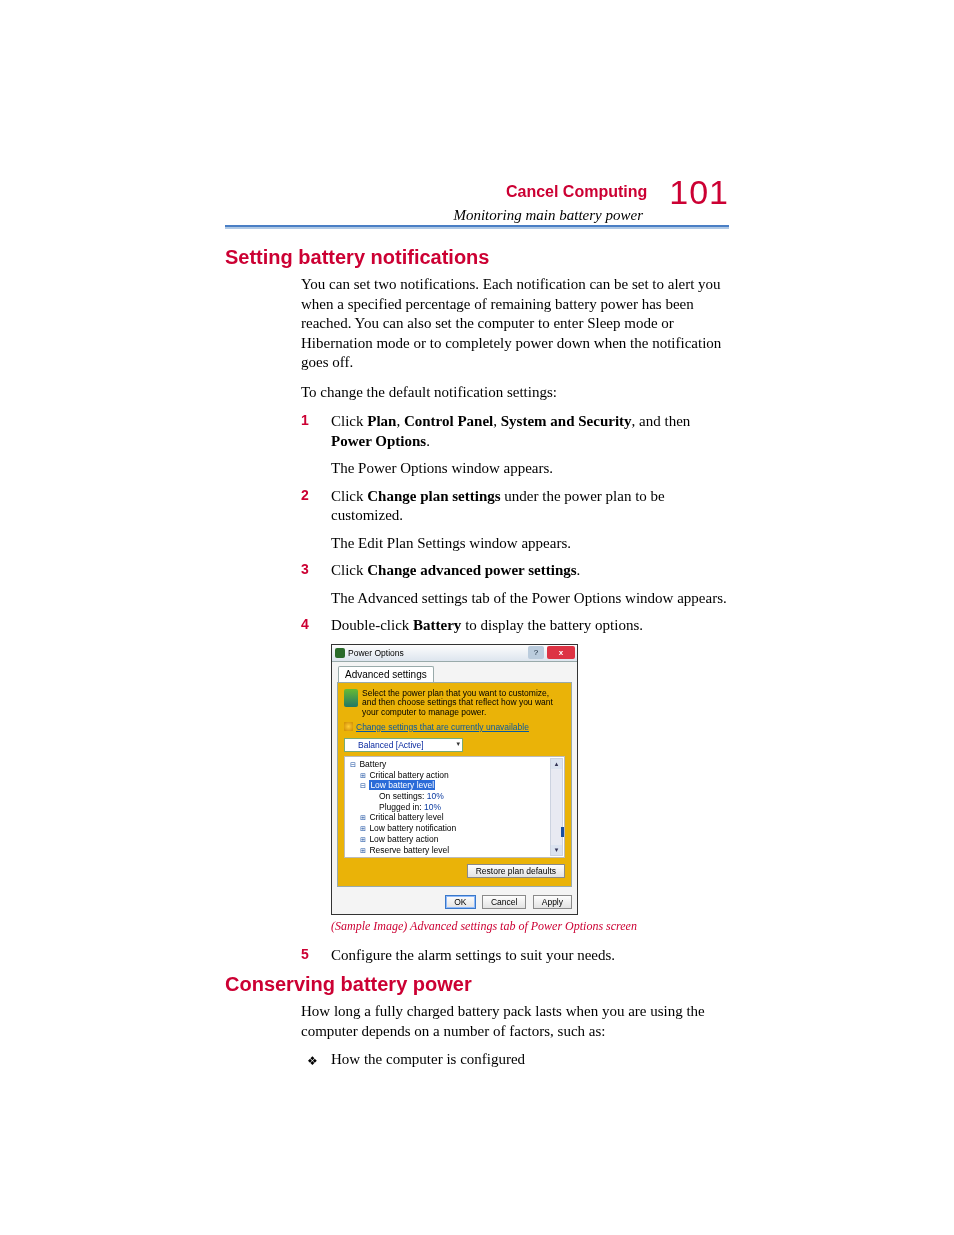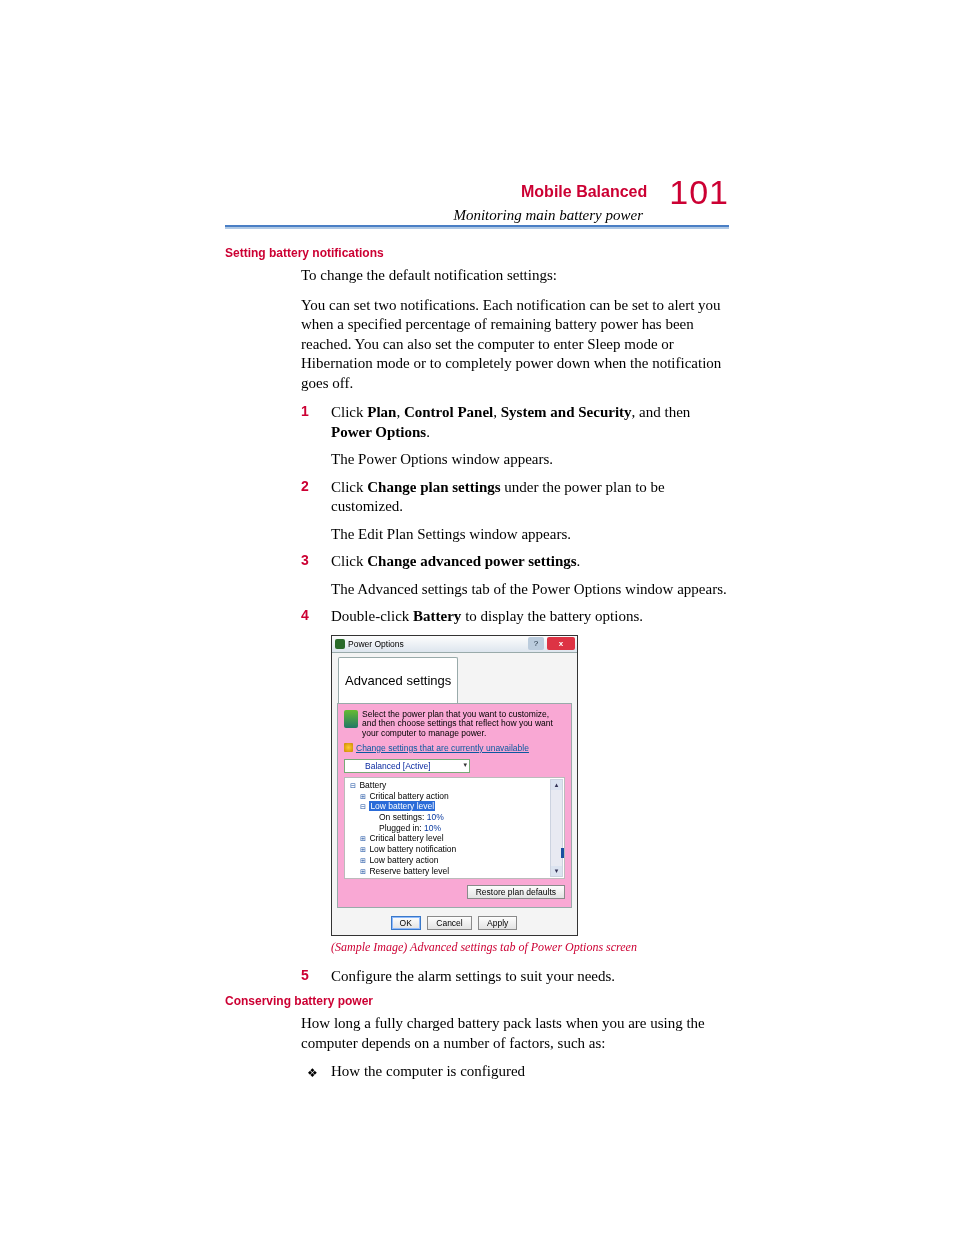--- a/index.html
+++ b/index.html
@@ -62,21 +62,21 @@
   .content {
     position: absolute;
     left: 225px;
     right: 225px;
     top: 240px;
   }
   h2.red {
     font-family: Arial, Helvetica, sans-serif;
     color: #cc0033;
     font-weight: bold;
-    font-size: 12px;
+    font-size: 20px;
     margin: 6px 0 6px 0;
   }
   .body-block {
     margin-left: 76px;
   }
   p {
     margin: 4px 0 10px 0;
     line-height: 1.3;
   }
   ol.steps {
@@ -133,48 +133,48 @@
     border-radius: 2px;
   }
   .dlg-help {
     position: absolute; right: 33px; top: 1px;
     width: 16px; height: 13px; background: #bcd; color:#123;
     font-size: 8px; text-align: center; line-height: 13px;
     border-radius: 2px;
   }
   .dlg-tab {
     display:inline-block;
-    padding: 15px 6px;
+    padding: 2px 6px;
     background: #fff;
     border: 1px solid #9aa;
     border-bottom: none;
     margin: 4px 0 0 6px;
     border-radius: 2px 2px 0 0;
-    font-size: 13px;
+    font-size: 10px;
   }
   .dlg-inner {
-    background: #f9a8d4;
+    background: #eab308;
     margin: 0 5px 5px 5px;
     border: 1px solid #9aa;
     padding: 6px;
   }
   .dlg-desc {
     display:flex;
     gap:4px;
     margin-bottom: 4px;
   }
   .dlg-desc .battery-ico {
     width: 14px; height: 18px; background: linear-gradient(#6b3, #276); border-radius: 2px;
     flex: 0 0 14px;
   }
   .dlg-desc .txt { line-height: 1.15; }
   .dlg-link { color: #0a5aa0; text-decoration: underline; display:flex; gap:3px; align-items:center; margin-bottom:6px;}
   .dlg-link .shield { width:9px; height:9px; background: radial-gradient(#fc3,#c80); border-radius:1px; }
   .dlg-combo {
-    border: 1px solid #7a7; color:#0a2aa0; padding: 1px 14px 1px 20px;
+    border: 1px solid #7a7; color:#0a2aa0; padding: 1px 14px 1px 13px;
     width: 90px; position: relative; margin-bottom: 4px; background:#fff;
   }
   .dlg-combo::after {
     content:"▾"; position:absolute; right:2px; top:1px; font-size:7px; color:#333;
   }
   .tree {
     border: 1px solid #bbb;
     background:#fff;
     height: 96px;
     overflow: hidden;
@@ -197,21 +197,21 @@
   .dlg-btn {
     display:inline-block;
     border:1px solid #8a8a8a;
     background: linear-gradient(#fdfdfd,#e3e3e3);
     padding: 1px 8px;
     font-size: 8.5px;
     border-radius: 0;
     margin-left: 4px;
   }
   .dlg-ok { border-color:#3a78c8; box-shadow: 0 0 0 1px #8fbafc inset; }
-  .dlg-actions { text-align:center; padding: 3px 5px 5px 0; }
+  .dlg-actions { text-align:right; padding: 3px 5px 5px 0; }
 
   .caption {
     color: #cc0033;
     font-style: italic;
     font-size: 12px;
     margin: 4px 0 12px 0;
   }
   .bullet-row {
     position: relative;
     padding-left: 30px;
@@ -224,35 +224,35 @@
     font-size: 12px;
     color: #000;
   }
 </style>
 </head>
 <body>
 
 <div class="page">
   <div class="header">
     <div class="header-row1">
-      <span class="header-title">Mobile Balanced</span>
+      <span class="header-title">Cancel Computing</span>
       <span class="page-number">101</span>
     </div>
     <div class="header-sub">Monitoring main battery power</div>
   </div>
 
   <div class="rule"></div>
 
   <div class="content">
 
     <h2 class="red">Setting battery notifications</h2>
 
     <div class="body-block">
+      <p>You can set two notifications. Each notification can be set to alert you when a specified percentage of remaining battery power has been reached. You can also set the computer to enter Sleep mode or Hibernation mode or to completely power down when the notification goes off.</p>
       <p>To change the default notification settings:</p>
-      <p>You can set two notifications. Each notification can be set to alert you when a specified percentage of remaining battery power has been reached. You can also set the computer to enter Sleep mode or Hibernation mode or to completely power down when the notification goes off.</p>
     </div>
 
     <div class="body-block">
       <ol class="steps">
         <li>
           <span class="num">1</span>
           <div class="step-body">
             <p>
               <span>Click </span><span class="b">Plan</span><span>, </span><span class="b">Control Panel</span><span>, </span><span class="b">System and Security</span><span>, and then </span><span class="b">Power Options</span><span>.</span>
             </p>

